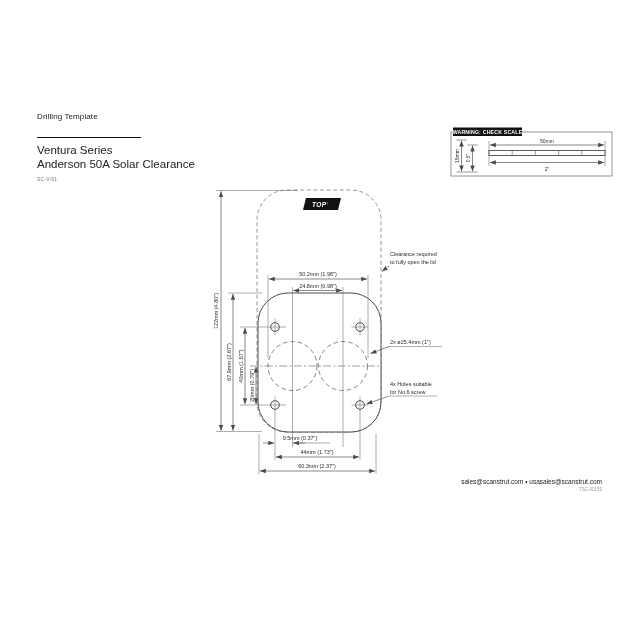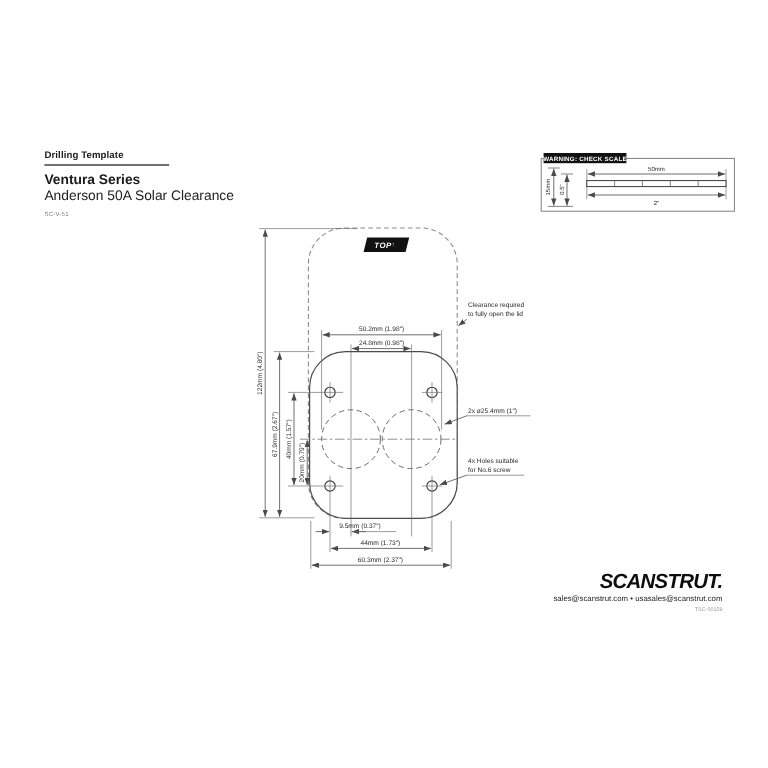--- a/index.html
+++ b/index.html
@@ -3,23 +3,23 @@
 <meta charset="utf-8">
 <style>
   html,body{margin:0;padding:0;}
   body{
     width:640px;height:640px;position:relative;background:#ffffff;
     font-family:"Liberation Sans",sans-serif;color:#1a1a1a;overflow:hidden;
   }
   #art{position:absolute;left:0;top:0;}
   .abs{position:absolute;}
   
-  .doc-type{left:37px;top:125px;font-size:8px;font-weight:bold;letter-spacing:.1px;}
+  .doc-type{left:37px;top:112px;font-size:8px;font-weight:normal;letter-spacing:.1px;}
   .rule{left:37px;top:137px;width:104px;height:1.2px;background:#111;}
-  .series{left:37px;top:144px;font-size:11.5px;font-weight:bold;text-align:right;}
+  .series{left:37px;top:144px;font-size:11.5px;font-weight:normal;text-align:right;}
   .product{left:37px;top:158px;font-size:11.5px;color:#222;}
   .code{left:37px;top:176px;font-size:5px;color:#777;letter-spacing:.2px;}
   
   .footer{right:38px;top:476px;text-align:right;width:320px;}
   .brand{font-size:17px;font-style:italic;font-weight:bold;letter-spacing:-.6px;color:#0d0d0d;line-height:1.05;}
   .emails{font-size:6.5px;color:#222;margin-top:2px;}
   .docno{font-size:4.5px;color:#999;margin-top:2px;}
   
   text{font-family:"Liberation Sans",sans-serif;fill:#2b2b2b;}
   .d{font-size:5.5px;}
@@ -179,16 +179,15 @@
   </g>
 </svg>
 
 <div class="abs doc-type">Drilling Template</div>
 <div class="abs rule"></div>
 <div class="abs series">Ventura Series</div>
 <div class="abs product">Anderson 50A Solar Clearance</div>
 <div class="abs code">SC-V-51</div>
 
 <div class="abs footer">
-  <div class="brand">SCANSTRUT.</div>
   <div class="emails">sales@scanstrut.com  •  usasales@scanstrut.com</div>
   <div class="docno">TSC-00159</div>
 </div>
 
 </body></html>

